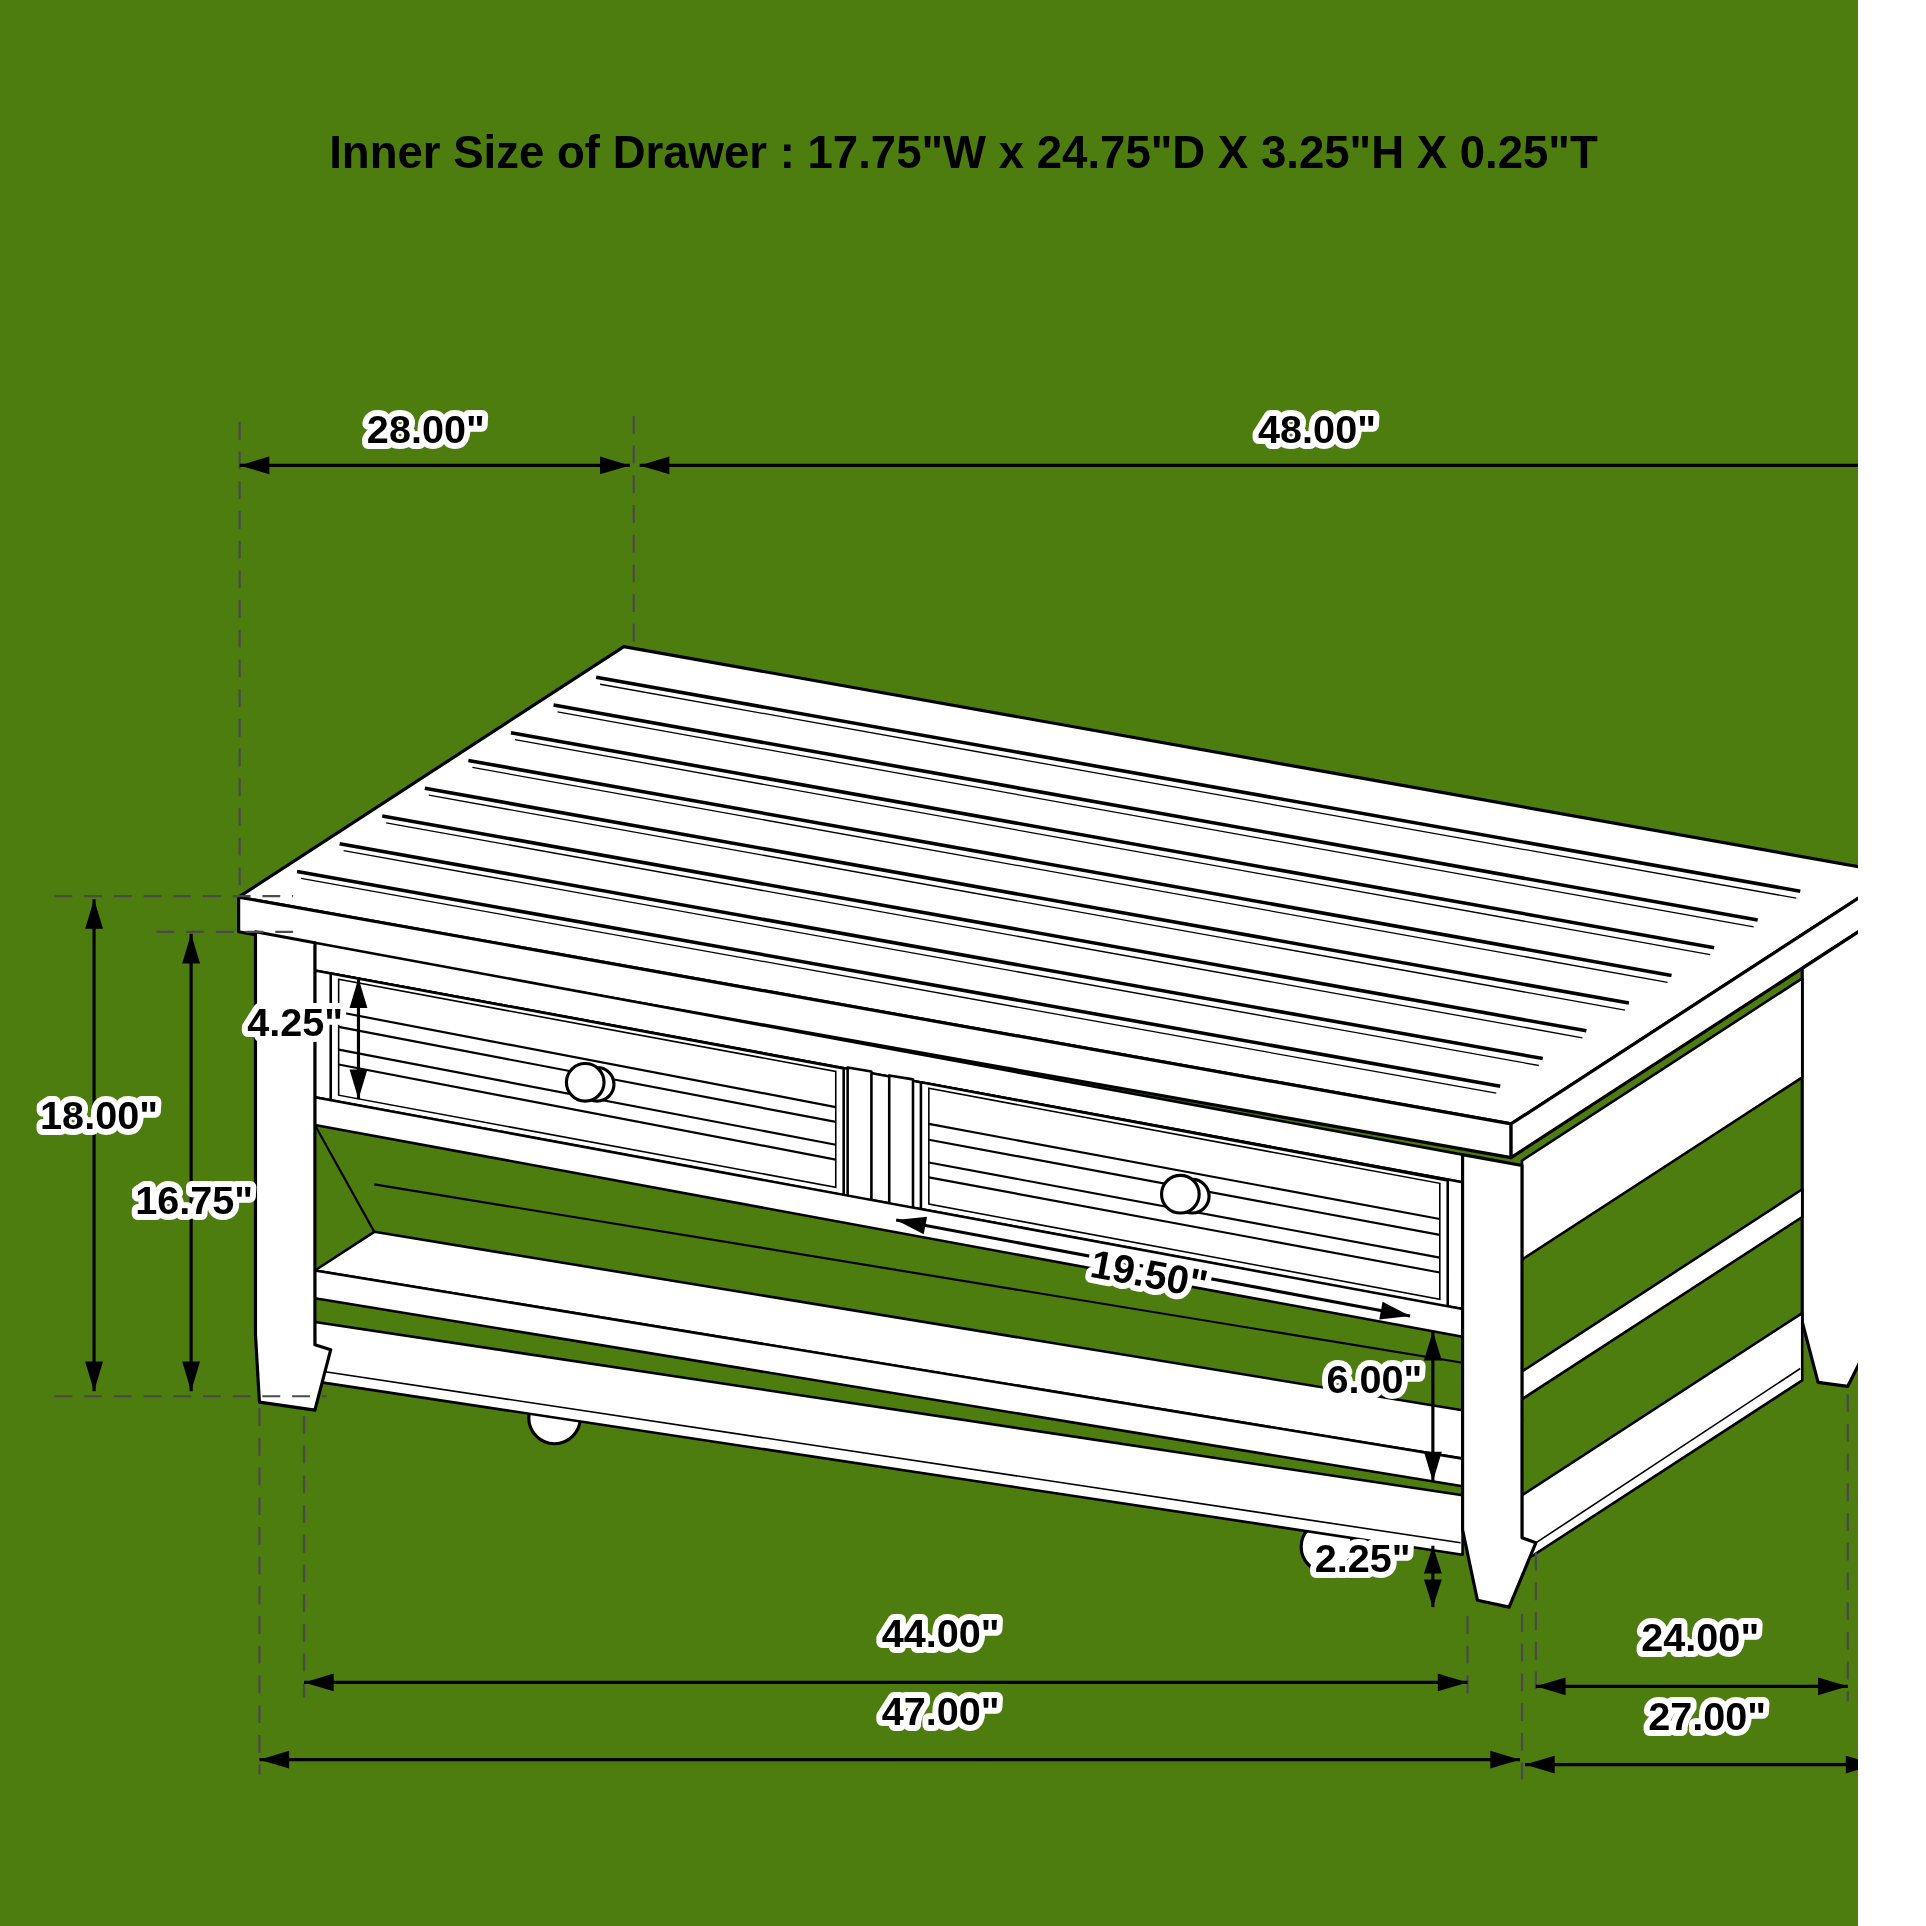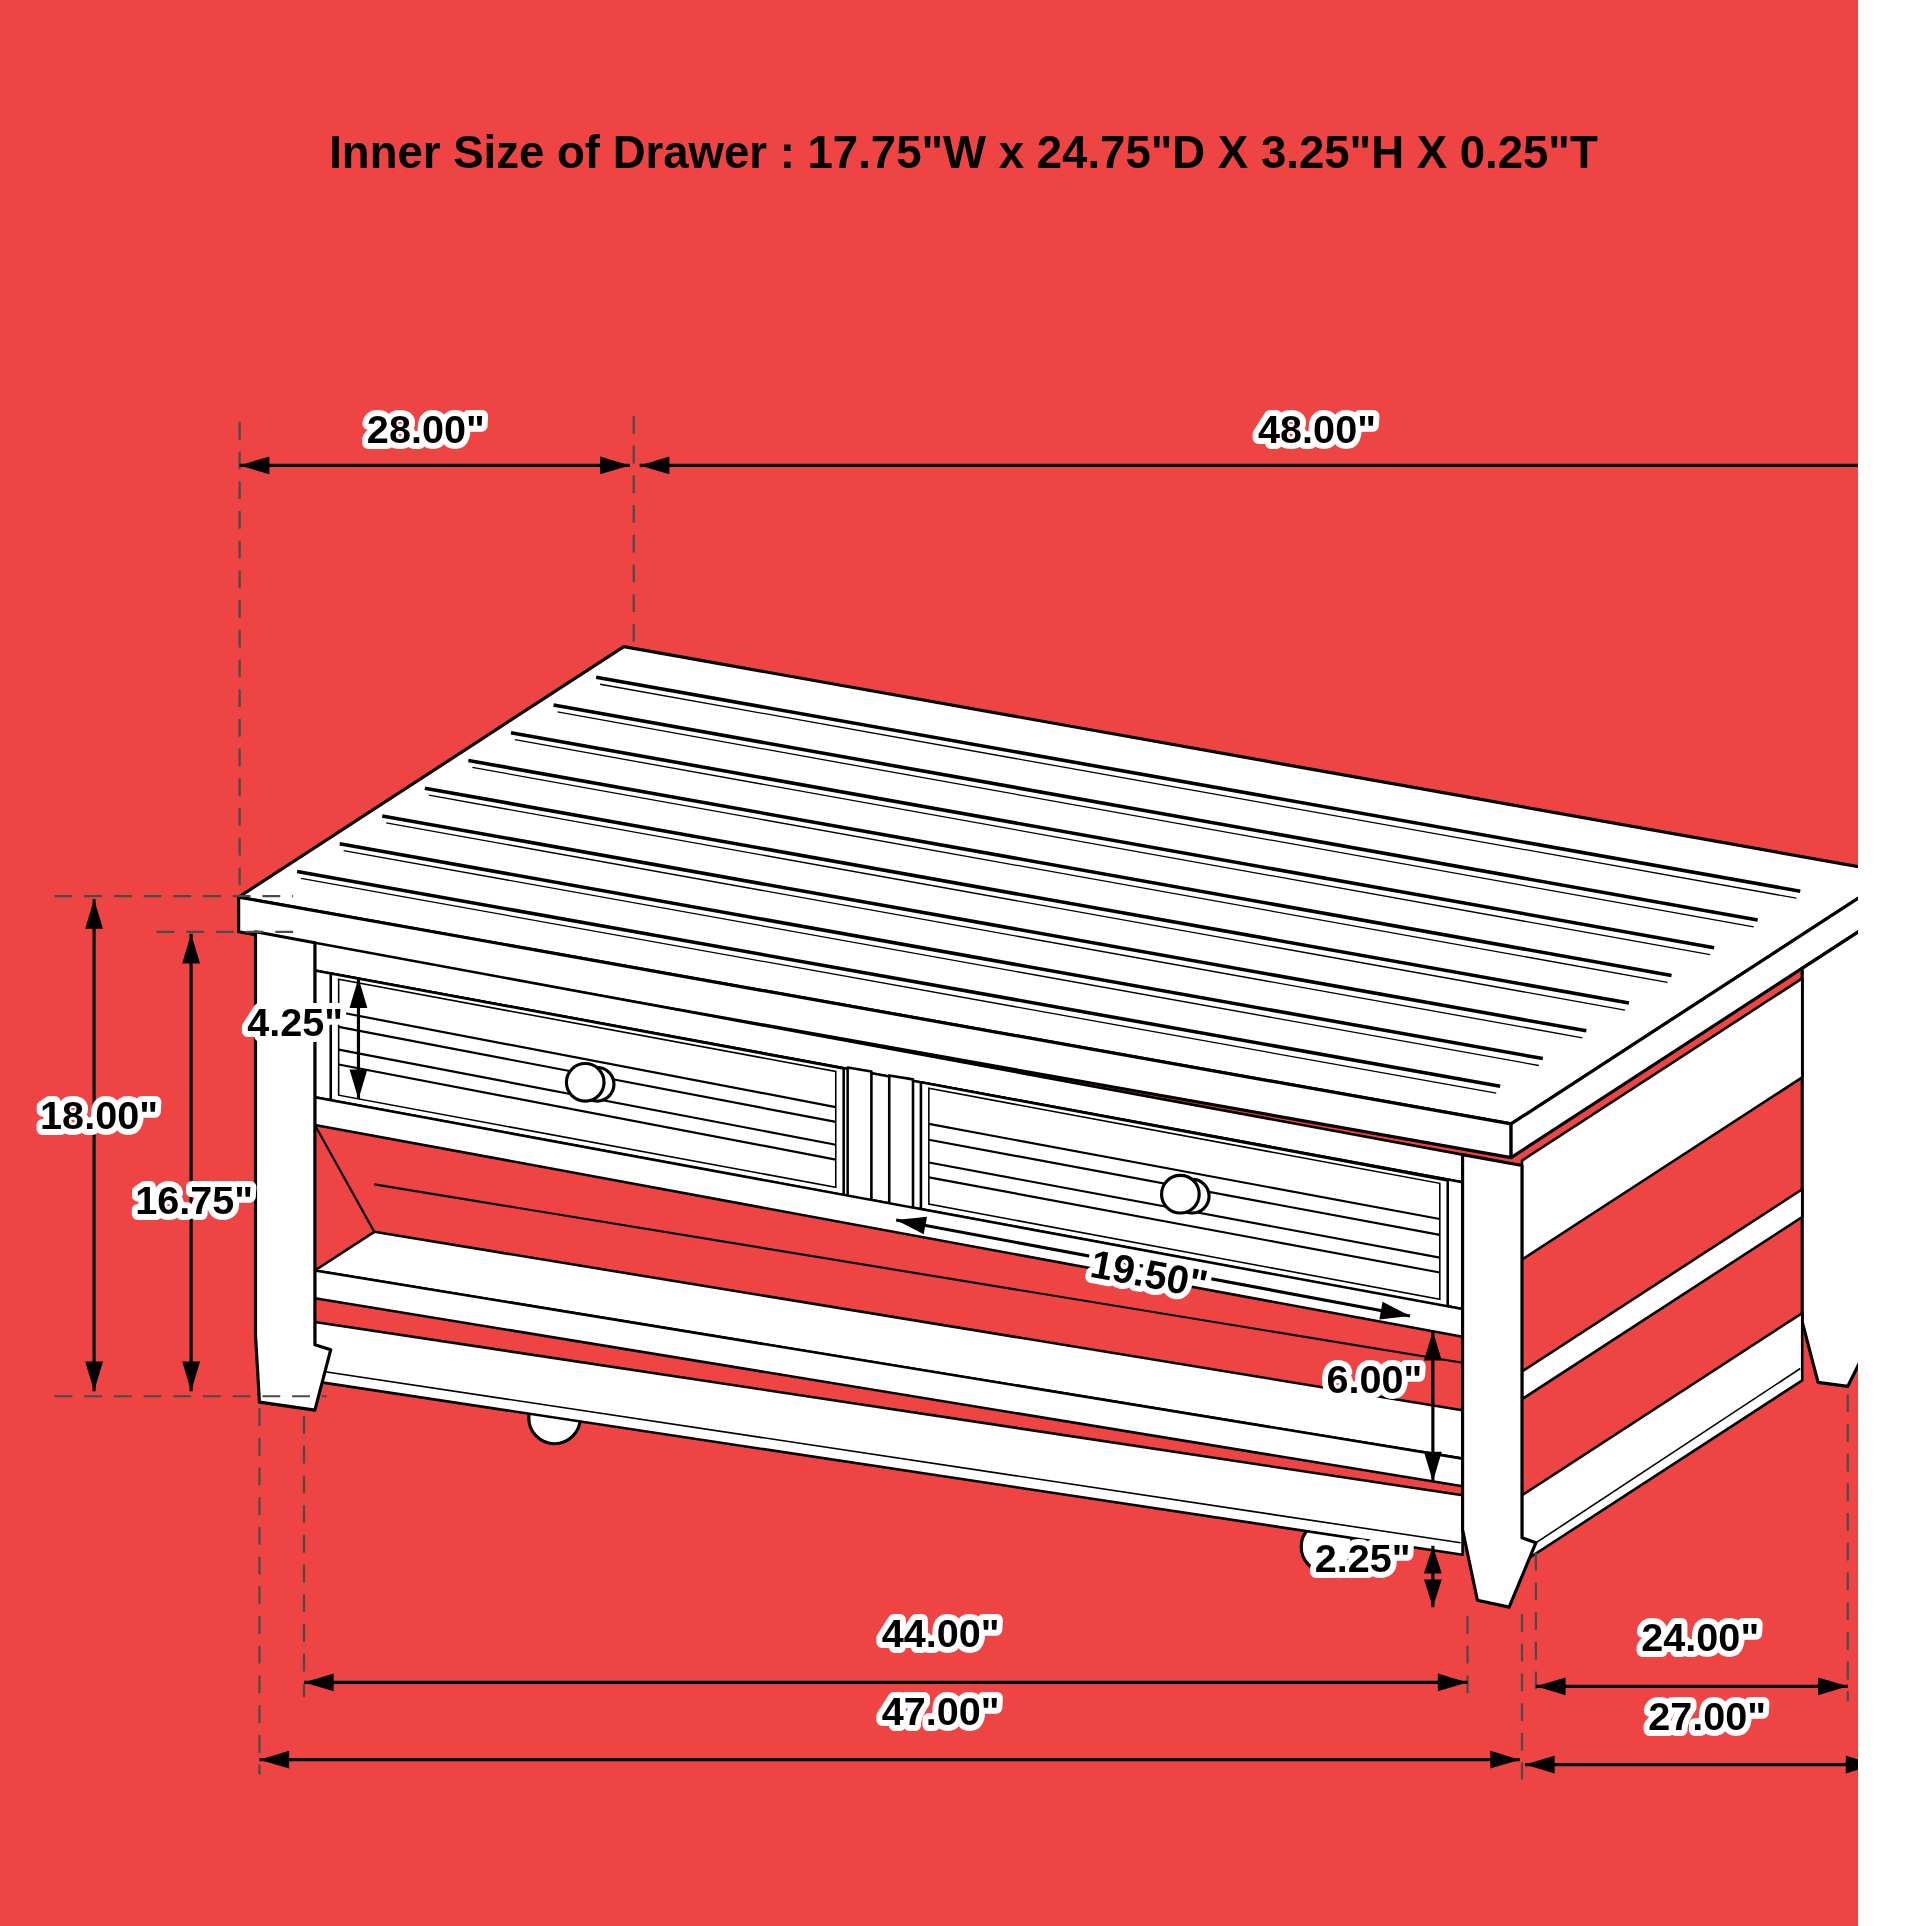--- a/index.html
+++ b/index.html
@@ -1,16 +1,16 @@
 <!DOCTYPE html>
 <html><head>
 <meta charset="utf-8">
 <style>
   html,body{margin:0;padding:0;background:#fff;}
-  .page{position:relative;width:1858px;height:1927px;background:#ef4444;overflow:hidden;
+  .page{position:relative;width:1858px;height:1927px;background:#4d7c0f;overflow:hidden;
         font-family:"Liberation Sans", sans-serif;}
   svg{position:absolute;left:0;top:0;}
   .outline{fill:#ffffff;stroke:#000;stroke-width:3.2;stroke-linejoin:round;}
   .band{fill:#ffffff;stroke:#000;stroke-width:2.6;stroke-linejoin:round;}
   .thin{stroke:#000;stroke-width:1.6;fill:none;}
   .med{stroke:#000;stroke-width:2.2;fill:none;}
   .groove{stroke:#000;stroke-width:3.6;fill:none;}
   .grooveshadow{stroke:#000;stroke-width:1.3;fill:none;}
   .dash{stroke:#4a4a4a;stroke-width:2.2;fill:none;stroke-dasharray:18 12;}
   .dim{stroke:#000;stroke-width:3.2;fill:none;}

